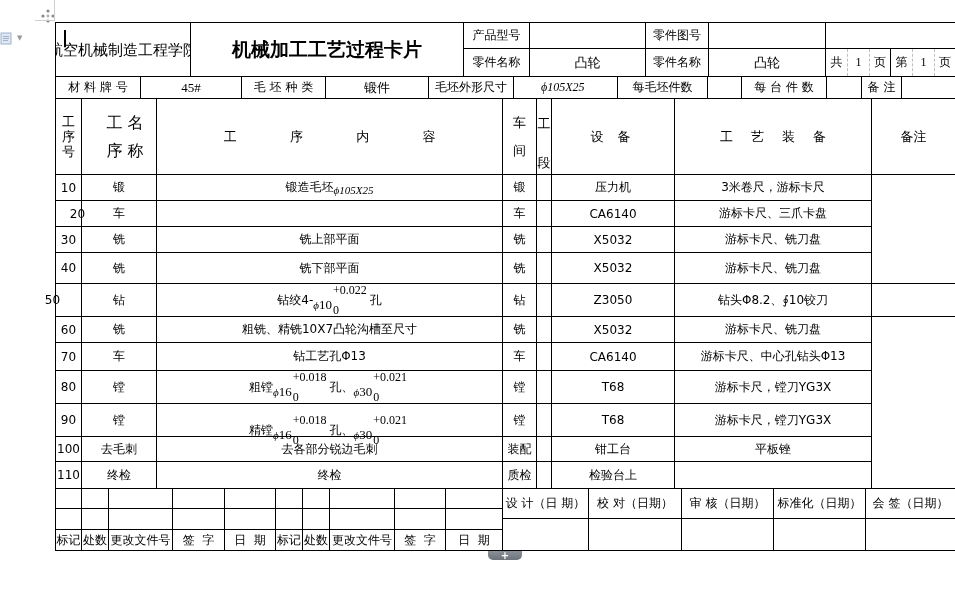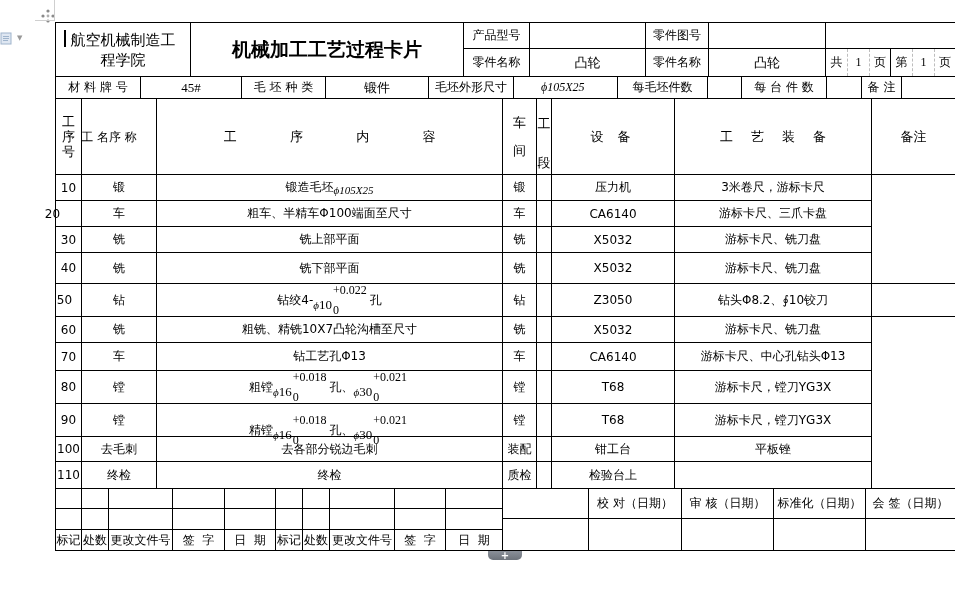--- a/index.html
+++ b/index.html
@@ -65,21 +65,21 @@
   <div class="vl" style="left:529px;top:22px;height:54px;"></div>
   <div class="vl" style="left:645px;top:22px;height:54px;"></div>
   <div class="vl" style="left:708px;top:22px;height:54px;"></div>
   <div class="vl" style="left:825px;top:22px;height:54px;"></div>
   <div class="vl" style="left:890px;top:48px;height:28px;"></div>
   <div class="dashv" style="left:847px;top:49px;height:27px;"></div>
   <div class="dashv" style="left:869px;top:49px;height:27px;"></div>
   <div class="dashv" style="left:912px;top:49px;height:27px;"></div>
   <div class="dashv" style="left:934px;top:49px;height:27px;"></div>
 
-  <div class="cell" style="left:56px;top:23px;width:134px;height:53px;flex-direction:column;font-size:15px;line-height:20px;">
+  <div class="cell" style="left:56px;top:23px;width:134px;height:53px;flex-direction:row;font-size:15px;line-height:20px;">
     <span>航空机械制造工</span>
     <span>程学院</span>
   </div>
   <div class="abs" style="left:64px;top:30px;width:2px;height:17px;background:#000;"></div>
   <div class="cell" style="left:191px;top:23px;width:272px;height:53px;font-size:19px;font-weight:bold;font-family:'DejaVu Serif',serif;">机械加工工艺过程卡片</div>
 
   <div class="cell" style="left:464px;top:23px;width:65px;height:25px;">产品型号</div>
   <div class="cell" style="left:530px;top:23px;width:115px;height:25px;"></div>
   <div class="cell" style="left:646px;top:23px;width:62px;height:25px;">零件图号</div>
   <div class="cell" style="left:709px;top:23px;width:116px;height:25px;"></div>
@@ -140,21 +140,21 @@
   <div class="hl" style="left:55px;top:403px;width:817px;"></div>
   <div class="hl" style="left:55px;top:436px;width:817px;"></div>
   <div class="hl" style="left:55px;top:461px;width:817px;"></div>
   <div class="hl" style="left:55px;top:488px;width:900px;"></div>
 
   <div class="cell" style="left:56px;top:99px;width:25px;height:75px;flex-direction:column;font-size:13px;line-height:15px;">
     <span>工</span>
     <span>序</span>
     <span>号</span>
   </div>
-  <div class="cell" style="left:72px;top:99px;width:74px;height:75px;font-size:12px;line-height:28px;">
+  <div class="cell" style="left:88px;top:99px;width:74px;height:75px;flex-direction:column;font-size:16px;line-height:28px;">
     <span>工 名</span>
     <span>序 称</span>
   </div>
   <div class="cell" style="left:157px;top:99px;width:345px;height:75px;justify-content:space-around;padding:0 40px;font-size:13px;">
     <span>工</span>
     <span>序</span>
     <span>内</span>
     <span>容</span>
   </div>
   <div class="cell" style="left:503px;top:99px;width:33px;height:75px;flex-direction:column;font-size:13px;line-height:28px;">
@@ -177,42 +177,41 @@
   <div class="cell" style="left:56px;top:175px;width:25px;height:25px;">10</div>
   <div class="cell" style="left:82px;top:175px;width:74px;height:25px;">锻</div>
   <div class="cell" style="left:157px;top:175px;width:345px;height:25px;">
     <span>锻造毛坯</span>
       <span class="serif it" style="font-size:11px;transform:translateY(2px);">ϕ105X25</span>
   </div>
   <div class="cell" style="left:503px;top:175px;width:33px;height:25px;">锻</div>
   <div class="cell" style="left:552px;top:175px;width:122px;height:25px;">压力机</div>
   <div class="cell" style="left:675px;top:175px;width:196px;height:25px;">3米卷尺，游标卡尺</div>
 
-  <div class="cell" style="left:40px;top:201px;width:25px;height:25px;">20</div>
+  <div class="cell" style="left:65px;top:201px;width:25px;height:25px;">20</div>
   <div class="cell" style="left:82px;top:201px;width:74px;height:25px;">车</div>
-  <div class="cell" style="left:157px;top:201px;width:345px;height:25px;">粗车、半精车Φ100端面至尺寸</div>
   <div class="cell" style="left:503px;top:201px;width:33px;height:25px;">车</div>
   <div class="cell" style="left:552px;top:201px;width:122px;height:25px;">CA6140</div>
   <div class="cell" style="left:675px;top:201px;width:196px;height:25px;">游标卡尺、三爪卡盘</div>
 
   <div class="cell" style="left:56px;top:227px;width:25px;height:25px;">30</div>
   <div class="cell" style="left:82px;top:227px;width:74px;height:25px;">铣</div>
   <div class="cell" style="left:157px;top:227px;width:345px;height:25px;">铣上部平面</div>
   <div class="cell" style="left:503px;top:227px;width:33px;height:25px;">铣</div>
   <div class="cell" style="left:552px;top:227px;width:122px;height:25px;">X5032</div>
   <div class="cell" style="left:675px;top:227px;width:196px;height:25px;">游标卡尺、铣刀盘</div>
 
   <div class="cell" style="left:56px;top:253px;width:25px;height:30px;">40</div>
   <div class="cell" style="left:82px;top:253px;width:74px;height:30px;">铣</div>
   <div class="cell" style="left:157px;top:253px;width:345px;height:30px;">铣下部平面</div>
   <div class="cell" style="left:503px;top:253px;width:33px;height:30px;">铣</div>
   <div class="cell" style="left:552px;top:253px;width:122px;height:30px;">X5032</div>
   <div class="cell" style="left:675px;top:253px;width:196px;height:30px;">游标卡尺、铣刀盘</div>
 
-  <div class="cell" style="left:52px;top:284px;width:25px;height:32px;text-align:right;">50</div>
+  <div class="cell" style="left:40px;top:284px;width:25px;height:32px;text-align:right;">50</div>
   <div class="cell" style="left:82px;top:284px;width:74px;height:32px;">钻</div>
   <div class="cell" style="left:157px;top:284px;width:345px;height:32px;">
     <span class="mid">
       <span>钻绞4-</span>
       <span class="phi">ϕ</span>
         <span class="base">10</span>
       <span class="tol">
           <span class="up">+0.022</span>
           <span class="dn">0</span>
         </span>
@@ -323,20 +322,21 @@
   <div class="cell" style="left:82px;top:530px;width:26px;height:20px;">处数</div>
   <div class="cell" style="left:109px;top:530px;width:63px;height:20px;">更改文件号</div>
   <div class="cell" style="left:173px;top:530px;width:51px;height:20px;white-space:pre;">签  字</div>
   <div class="cell" style="left:225px;top:530px;width:50px;height:20px;white-space:pre;">日  期</div>
   <div class="cell" style="left:276px;top:530px;width:26px;height:20px;">标记</div>
   <div class="cell" style="left:303px;top:530px;width:26px;height:20px;">处数</div>
   <div class="cell" style="left:330px;top:530px;width:64px;height:20px;">更改文件号</div>
   <div class="cell" style="left:395px;top:530px;width:50px;height:20px;white-space:pre;">签  字</div>
   <div class="cell" style="left:446px;top:530px;width:56px;height:20px;white-space:pre;">日  期</div>
 
+  <div class="cell" style="left:503px;top:489px;width:85px;height:29px;">设 计（日 期）</div>
   <div class="cell" style="left:682px;top:489px;width:91px;height:29px;">审 核（日期）</div>
   <div class="cell" style="left:589px;top:489px;width:92px;height:29px;">校 对（日期）</div>
   <div class="cell" style="left:774px;top:489px;width:91px;height:29px;">标准化（日期）</div>
   <div class="cell" style="left:866px;top:489px;width:89px;height:29px;">会 签（日期）</div>
 
   <div class="cell" style="left:503px;top:519px;width:85px;height:31px;"></div>
   <div class="cell" style="left:589px;top:519px;width:92px;height:31px;"></div>
   <div class="cell" style="left:682px;top:519px;width:91px;height:31px;"></div>
   <div class="cell" style="left:774px;top:519px;width:91px;height:31px;"></div>
   <div class="cell" style="left:866px;top:519px;width:89px;height:31px;"></div>

